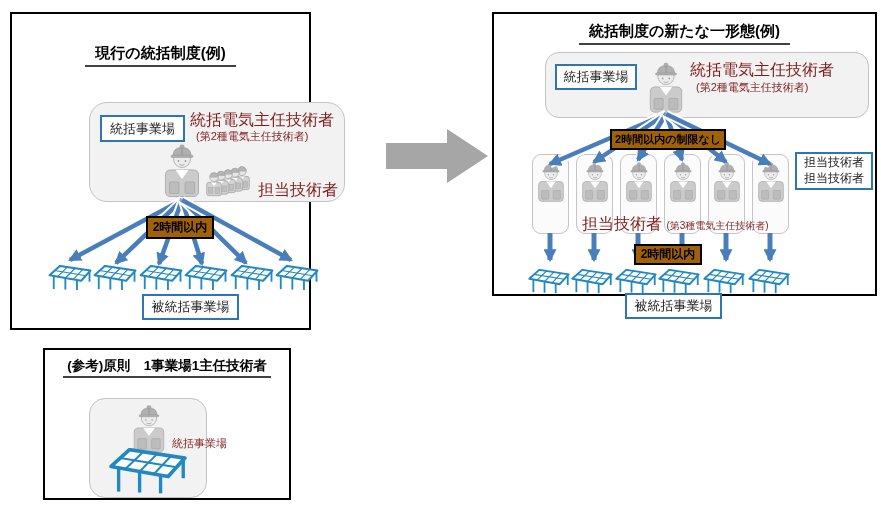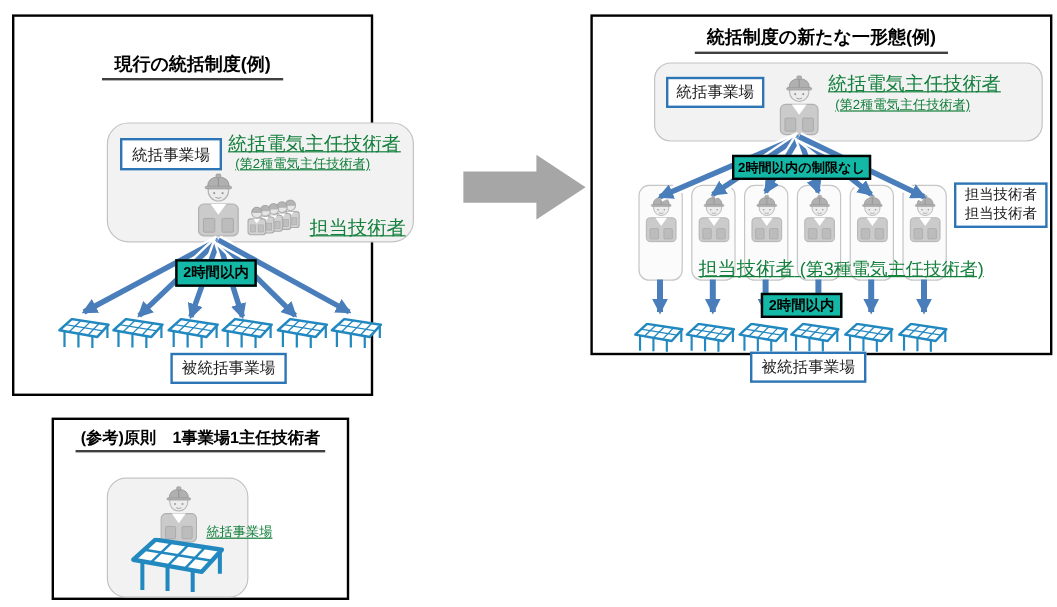--- a/index.html
+++ b/index.html
@@ -4,23 +4,23 @@
 <style>
   html,body{margin:0;padding:0;background:#fff;}
   .stage{position:relative;width:881px;height:506px;background:#fff;overflow:hidden;
          font-family:"Liberation Sans","DejaVu Sans",sans-serif;color:#000;}
   .panel{position:absolute;background:#fff;border:2px solid #000;box-sizing:border-box;}
   .title-row{position:absolute;left:0;width:100%;text-align:center;z-index:6;}
   .title-row .t{display:inline-block;font-weight:bold;border-bottom:2px solid #404040;padding:0 10px 2px 10px;}
   .gbox{position:absolute;background:#f2f2f2;border:1px solid #c3c3c3;border-radius:18px;box-sizing:border-box;z-index:1;}
   .bluebox{position:absolute;background:#fff;border:2px solid #2e75b6;box-sizing:border-box;
            display:flex;align-items:center;justify-content:center;color:#1a1a1a;z-index:6;text-align:center;}
-  .badge{position:absolute;background:#14b8a6;border:2px solid #000;box-sizing:border-box;
+  .badge{position:absolute;background:#a16207;border:2px solid #000;box-sizing:border-box;
          display:flex;align-items:center;justify-content:center;font-weight:bold;color:#000;z-index:7;}
-  .lbl{position:absolute;color:#15803d;white-space:nowrap;z-index:6;text-decoration:underline;}
+  .lbl{position:absolute;color:#7f1d1d;white-space:nowrap;z-index:6;}
   .card{position:absolute;width:37px;height:80px;background:#fbfbfb;border:1px solid #c5c5c5;border-radius:9px;box-sizing:border-box;z-index:2;}
   .arrows{position:absolute;left:0;top:0;z-index:4;pointer-events:none;}
   .icon{position:absolute;z-index:3;}
   .defs{position:absolute;width:0;height:0;overflow:hidden;}
 </style>
 </head>
 <body>
 
 <svg class="defs" aria-hidden="true">
   <defs>
@@ -237,21 +237,21 @@
 
     <div class="badge" style="left:116px;top:115px;width:116px;height:21px;font-size:11px;">2時間以内の制限なし</div>
 
     <div class="bluebox" style="left:301px;top:138px;width:78px;height:38px;font-size:12px;flex-direction:column;line-height:1.3;">
       <span>担当技術者</span>
       <span>担当技術者</span>
     </div>
 
     <div class="lbl" style="left:88px;top:200px;">
       <span style="font-size:16px;">担当技術者</span>
-      <span style="font-size:15px;">(第3種電気主任技術者)</span>
+      <span style="font-size:10px;">(第3種電気主任技術者)</span>
     </div>
 
     <div class="badge" style="left:140px;top:230px;width:68px;height:21px;font-size:12px;">2時間以内</div>
 
     <svg class="icon" style="left:33px;top:255px;z-index:5;" width="44" height="25">
         <use href="#sym-solar" width="44" height="25"></use>
       </svg>
     <svg class="icon" style="left:76px;top:255px;z-index:5;" width="44" height="25">
         <use href="#sym-solar" width="44" height="25"></use>
       </svg>

